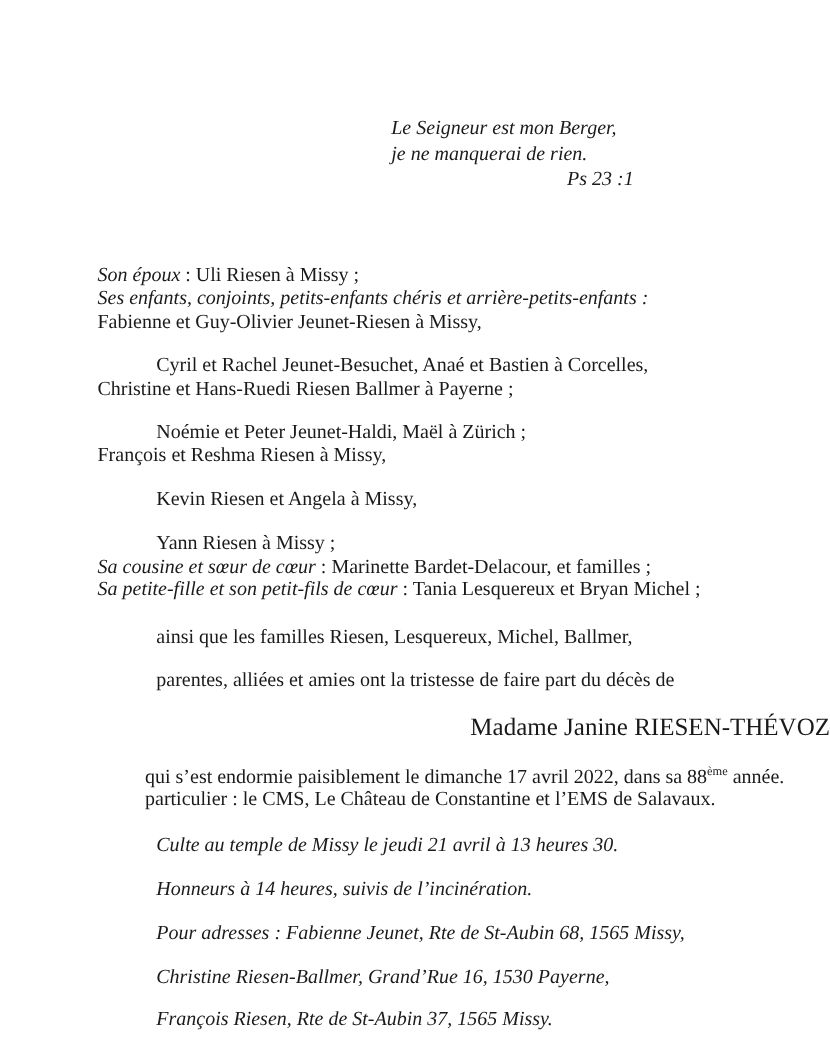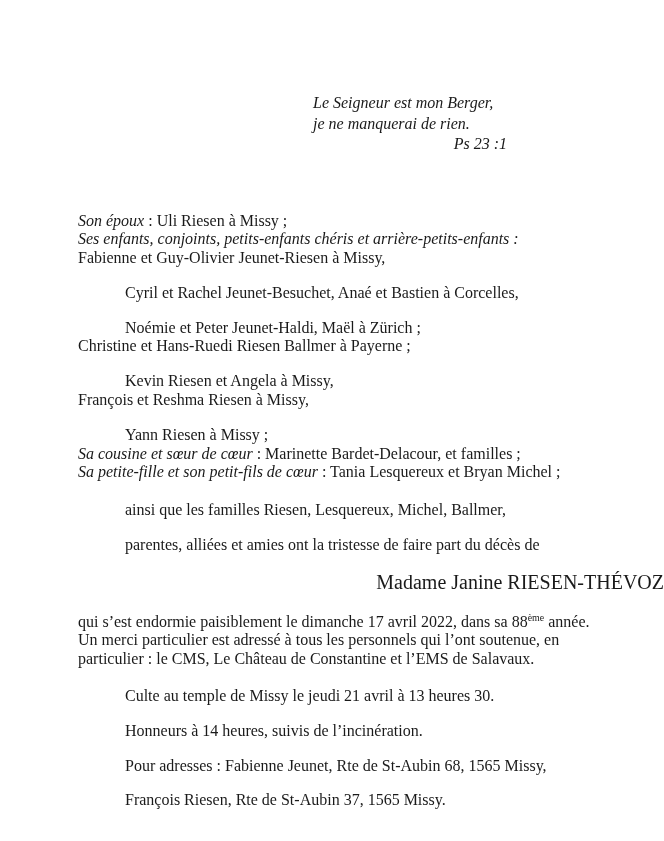--- a/index.html
+++ b/index.html
@@ -40,62 +40,63 @@
     margin:18.8px 0 0 78px;
   }
   .title{
     margin-top:15px;
     text-align:right;
     font-size:20px;
     font-weight:bold;
     line-height:24px;
   }
   .details{
-    margin:19px 0 0 78px;
+    margin:19px 0 0 116px;
   }
   .ceremony{
     margin:18px 0 0 78px;
+    font-style:italic;
   }
 </style>
 </head>
 <body>
 
 <div class="page">
   <div class="quote">
       <div class="line"><span class="i">Le Seigneur est mon Berger,</span></div>
       <div class="line"><span class="i">je ne manquerai de rien.</span></div>
       <div class="line right"><span class="i">Ps 23 :1</span></div>
     </div>
 
   <div class="family">
       <div class="line"><span class="i">Son époux</span><span> : Uli </span><span class="b">Riesen</span><span> à Missy ;</span></div>
       <div class="line"><span class="i">Ses enfants, conjoints, petits-enfants chéris et arrière-petits-enfants :</span></div>
       <div class="line"><span>Fabienne et Guy-Olivier </span><span class="b">Jeunet-Riesen</span><span> à Missy,</span></div>
       <div class="line indent-1"><span>Cyril et Rachel </span><span class="b">Jeunet-Besuchet</span><span>, Anaé et Bastien à Corcelles,</span></div>
+      <div class="line"><span>Christine et Hans-Ruedi </span><span class="b">Riesen Ballmer</span><span> à Payerne ;</span></div>
       <div class="line indent-1"><span>Noémie et Peter </span><span class="b">Jeunet-Haldi</span><span>, Maël à Zürich ;</span></div>
-      <div class="line"><span>Christine et Hans-Ruedi </span><span class="b">Riesen Ballmer</span><span> à Payerne ;</span></div>
+      <div class="line"><span>François et Reshma </span><span class="b">Riesen</span><span> à Missy,</span></div>
       <div class="line indent-1"><span>Kevin </span><span class="b">Riesen</span><span> et Angela à Missy,</span></div>
-      <div class="line"><span>François et Reshma </span><span class="b">Riesen</span><span> à Missy,</span></div>
       <div class="line indent-1"><span>Yann </span><span class="b">Riesen</span><span> à Missy ;</span></div>
       <div class="line"><span class="i">Sa cousine et sœur de cœur</span><span> : Marinette </span><span class="b">Bardet-Delacour</span><span>, et familles ;</span></div>
       <div class="line"><span class="i">Sa petite-fille et son petit-fils de cœur</span><span> : Tania </span><span class="b">Lesquereux</span><span> et Bryan </span><span class="b">Michel</span><span> ;</span></div>
     </div>
 
   <div class="announce">
       <div class="line indent-1"><span>ainsi que les familles </span><span class="b">Riesen, Lesquereux, Michel</span><span>, </span><span class="b">Ballmer</span><span>,</span></div>
       <div class="line indent-1"><span>parentes, alliées et amies ont la tristesse de faire part du décès de</span></div>
     </div>
 
   <div class="title"><span class="b">Madame Janine RIESEN-THÉVOZ</span></div>
 
   <div class="details">
       <div class="line"><span>qui s’est endormie paisiblement le dimanche 17 avril 2022, dans sa 88</span><span class="sup">ème</span><span> année.</span></div>
-      <div class="line"><span>Un merci particulier est adressé à tous les personnels qui l’ont soutenue, en</span></div>
       <div class="line"><span>particulier : le CMS, Le Château de Constantine et l’EMS de Salavaux.</span></div>
     </div>
 
   <div class="ceremony">
       <div class="line indent-1"><span>Culte au temple de Missy le jeudi 21 avril à 13 heures 30.</span></div>
       <div class="line indent-1"><span>Honneurs à 14 heures, suivis de l’incinération.</span></div>
       <div class="line indent-1"><span>Pour adresses : Fabienne Jeunet, Rte de St-Aubin 68, 1565 Missy,</span></div>
+      <div class="line indent-1"><span>Christine Riesen-Ballmer, Grand’Rue 16, 1530 Payerne,</span></div>
       <div class="line indent-1"><span>François Riesen, Rte de St-Aubin 37, 1565 Missy.</span></div>
     </div>
 </div>
 
 </body></html>

